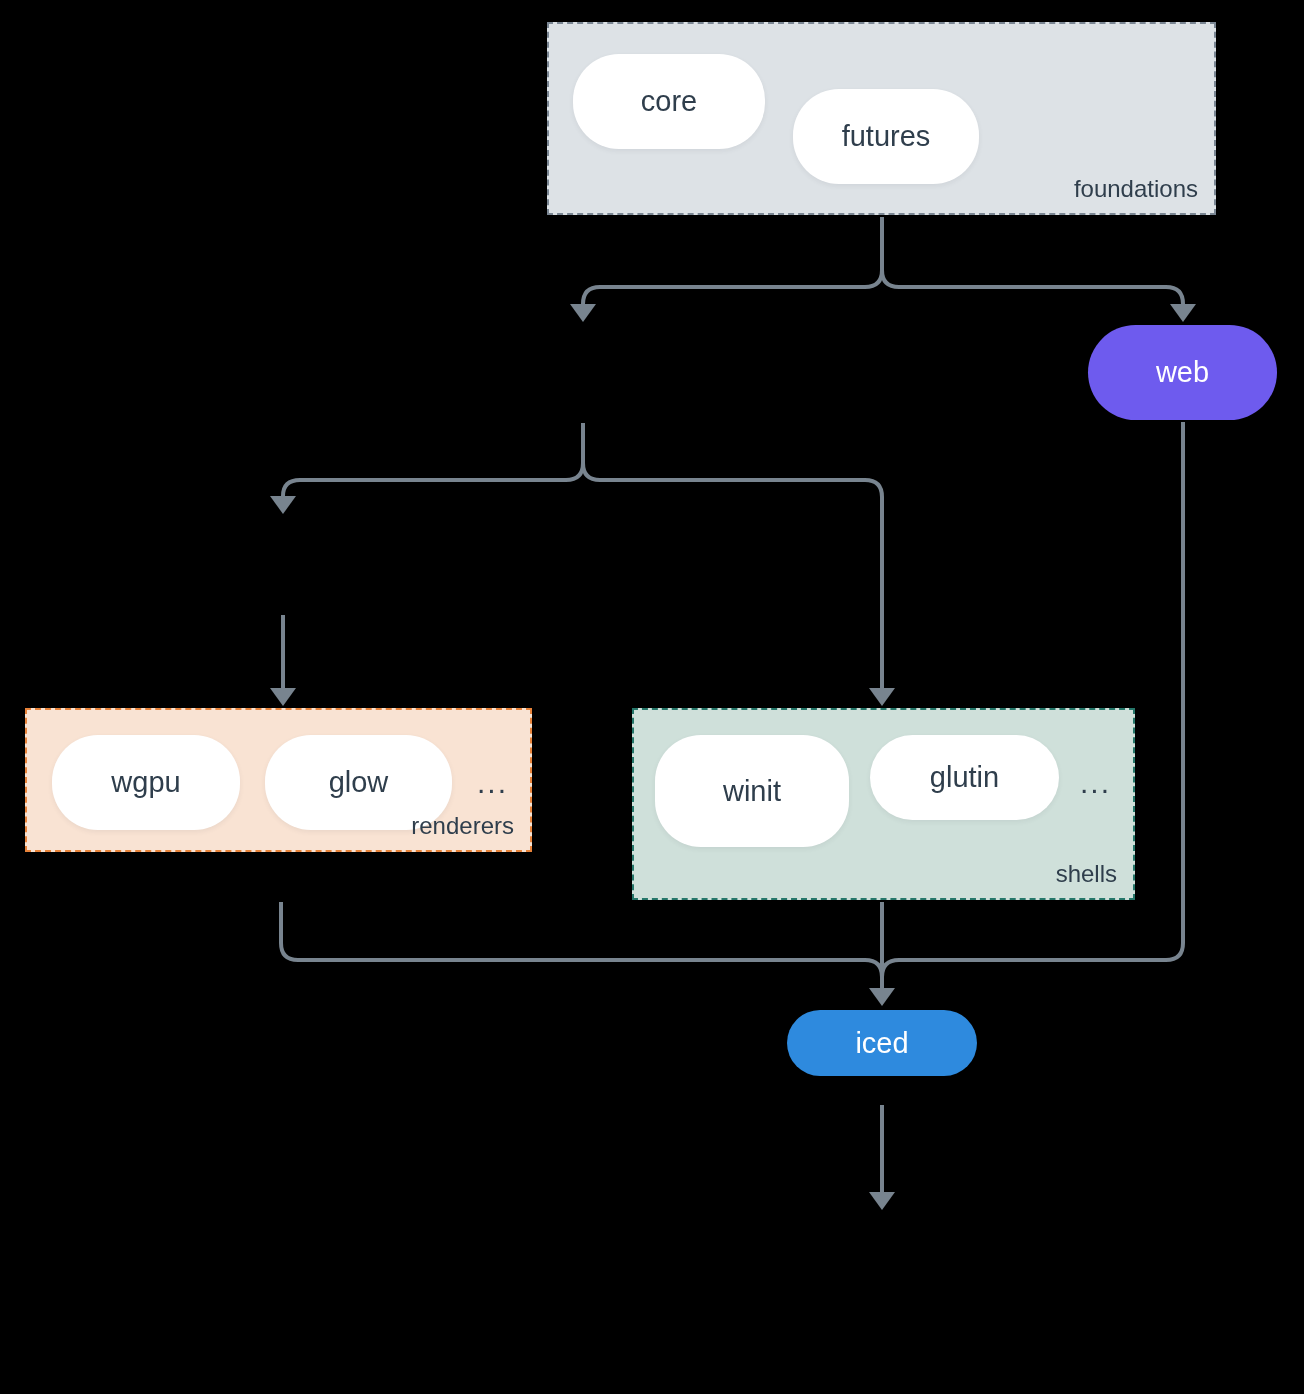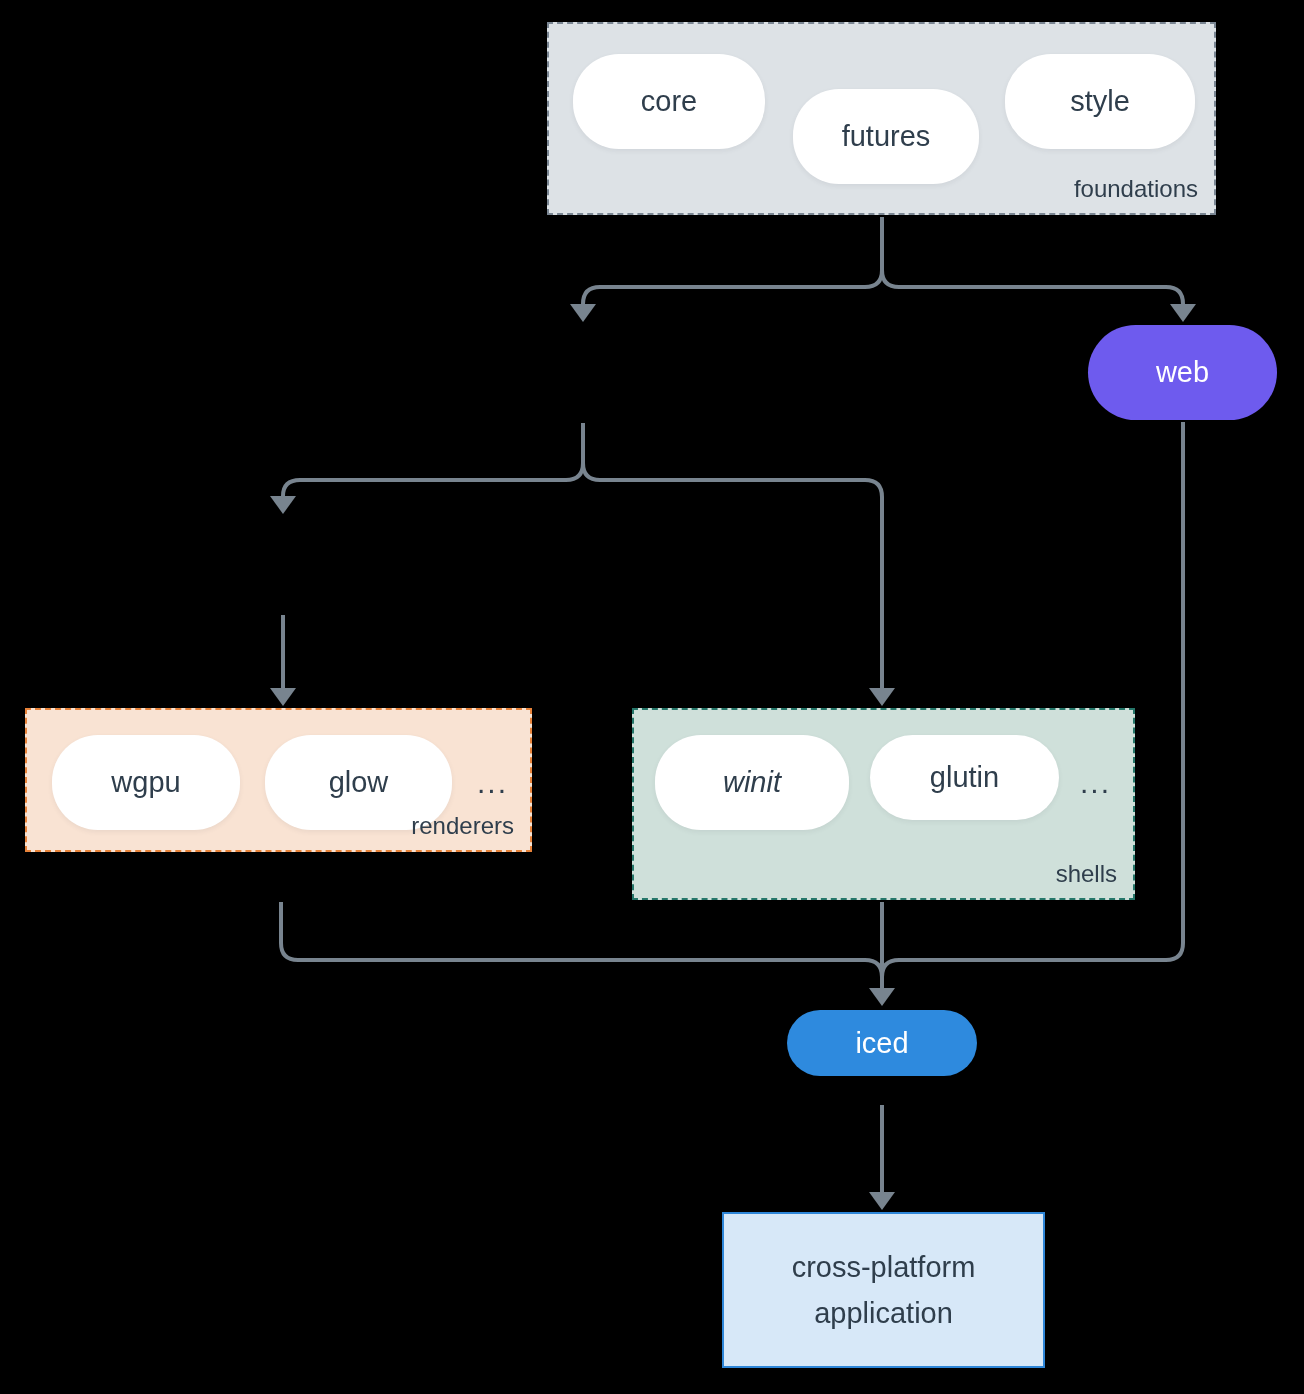--- a/index.html
+++ b/index.html
@@ -69,41 +69,36 @@
     <path class="connector" d="M882 902 L882 988"></path>
     <polygon class="arrowhead" points="869,988 895,988 882,1006"></polygon>
 
     <path class="connector" d="M882 1105 L882 1192"></path>
     <polygon class="arrowhead" points="869,1192 895,1192 882,1210"></polygon>
   </svg>
 
   <div class="group foundations">
     <div class="pill-white" style="left:24px; top:30px; width:192px; height:95px;">core</div>
     <div class="pill-white" style="left:244px; top:30px; width:186px; height:95px;margin-top:35px;">futures</div>
-    <div class="pill-white" style="left:456px; top:30px; width:190px; height:95px;">style</div>
     <div class="group-label">foundations</div>
   </div>
 
   <div class="node web">web</div>
 
 
   <div class="group renderers">
     <div class="pill-white" style="left:25px; top:25px; width:188px; height:95px;">wgpu</div>
     <div class="pill-white" style="left:238px; top:25px; width:187px; height:95px;">glow</div>
     <div class="ellipsis" style="right:22px;">...</div>
     <div class="group-label">renderers</div>
   </div>
 
   <div class="group shells">
-    <div class="pill-white" style="left:21px; top:25px; width:194px; height:95px;font-style:italic;">winit</div>
+    <div class="pill-white" style="left:21px; top:25px; width:194px; height:112px;">winit</div>
     <div class="pill-white" style="left:236px; top:25px; width:189px; height:85px;">glutin</div>
     <div class="ellipsis" style="right:22px;">...</div>
     <div class="group-label">shells</div>
   </div>
 
   <div class="node iced">iced</div>
 
-  <div class="app-box">
-    <span>cross-platform</span>
-    <span>application</span>
-  </div>
 
 </div>
 
 </body></html>

